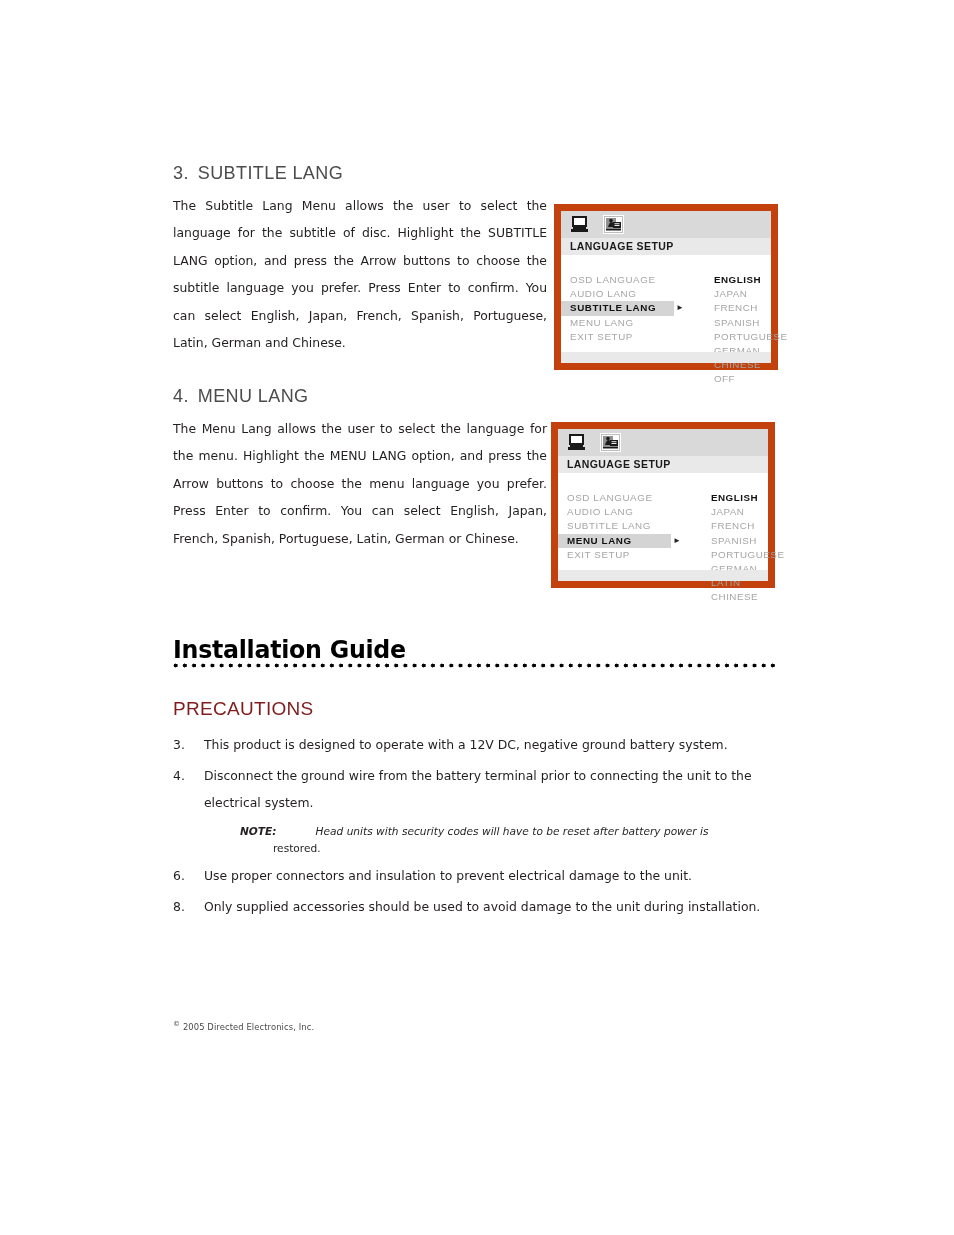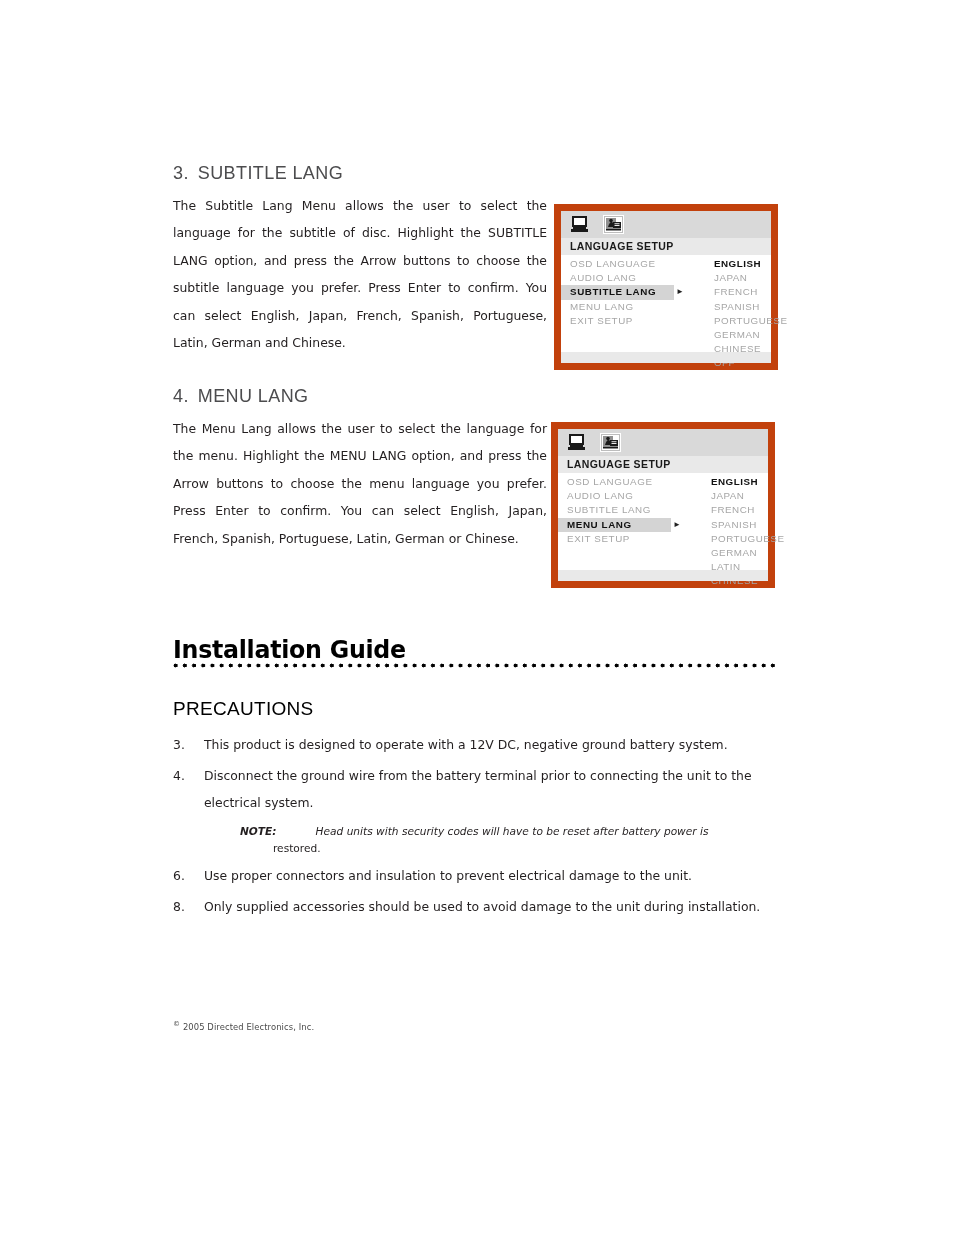--- a/index.html
+++ b/index.html
@@ -77,21 +77,21 @@
   .osd-title {
     font-size: 10.5px;
     font-weight: bold;
     color: #1a1a1a;
     letter-spacing: 0.4px;
     background: #e9e9e9;
     padding: 2px 0 3px 9px;
   }
   .osd-body {
     display: flex;
-    padding-top: 2px;
+    padding-top: 18px;
   }
   .osd-col-left {
     width: 104px;
     flex: 0 0 104px;
     padding-left: 9px;
   }
   .osd-col-arrow {
     width: 12px;
     flex: 0 0 12px;
     padding-top: 0;
@@ -160,21 +160,21 @@
     background-size: 9.2px 5px;
     background-repeat: repeat-x;
   }
 
   
   .prec-head {
     position: absolute;
     font-family: "Liberation Sans", sans-serif;
     font-size: 19px;
     font-weight: 400;
-    color: #000000;
+    color: #7f1d1d;
     letter-spacing: 0.3px;
     white-space: nowrap;
   }
   .prec-item {
     position: absolute;
     font-family: "DejaVu Sans", sans-serif;
     font-size: 12.4px;
     line-height: 27px;
     color: #231f20;
   }

